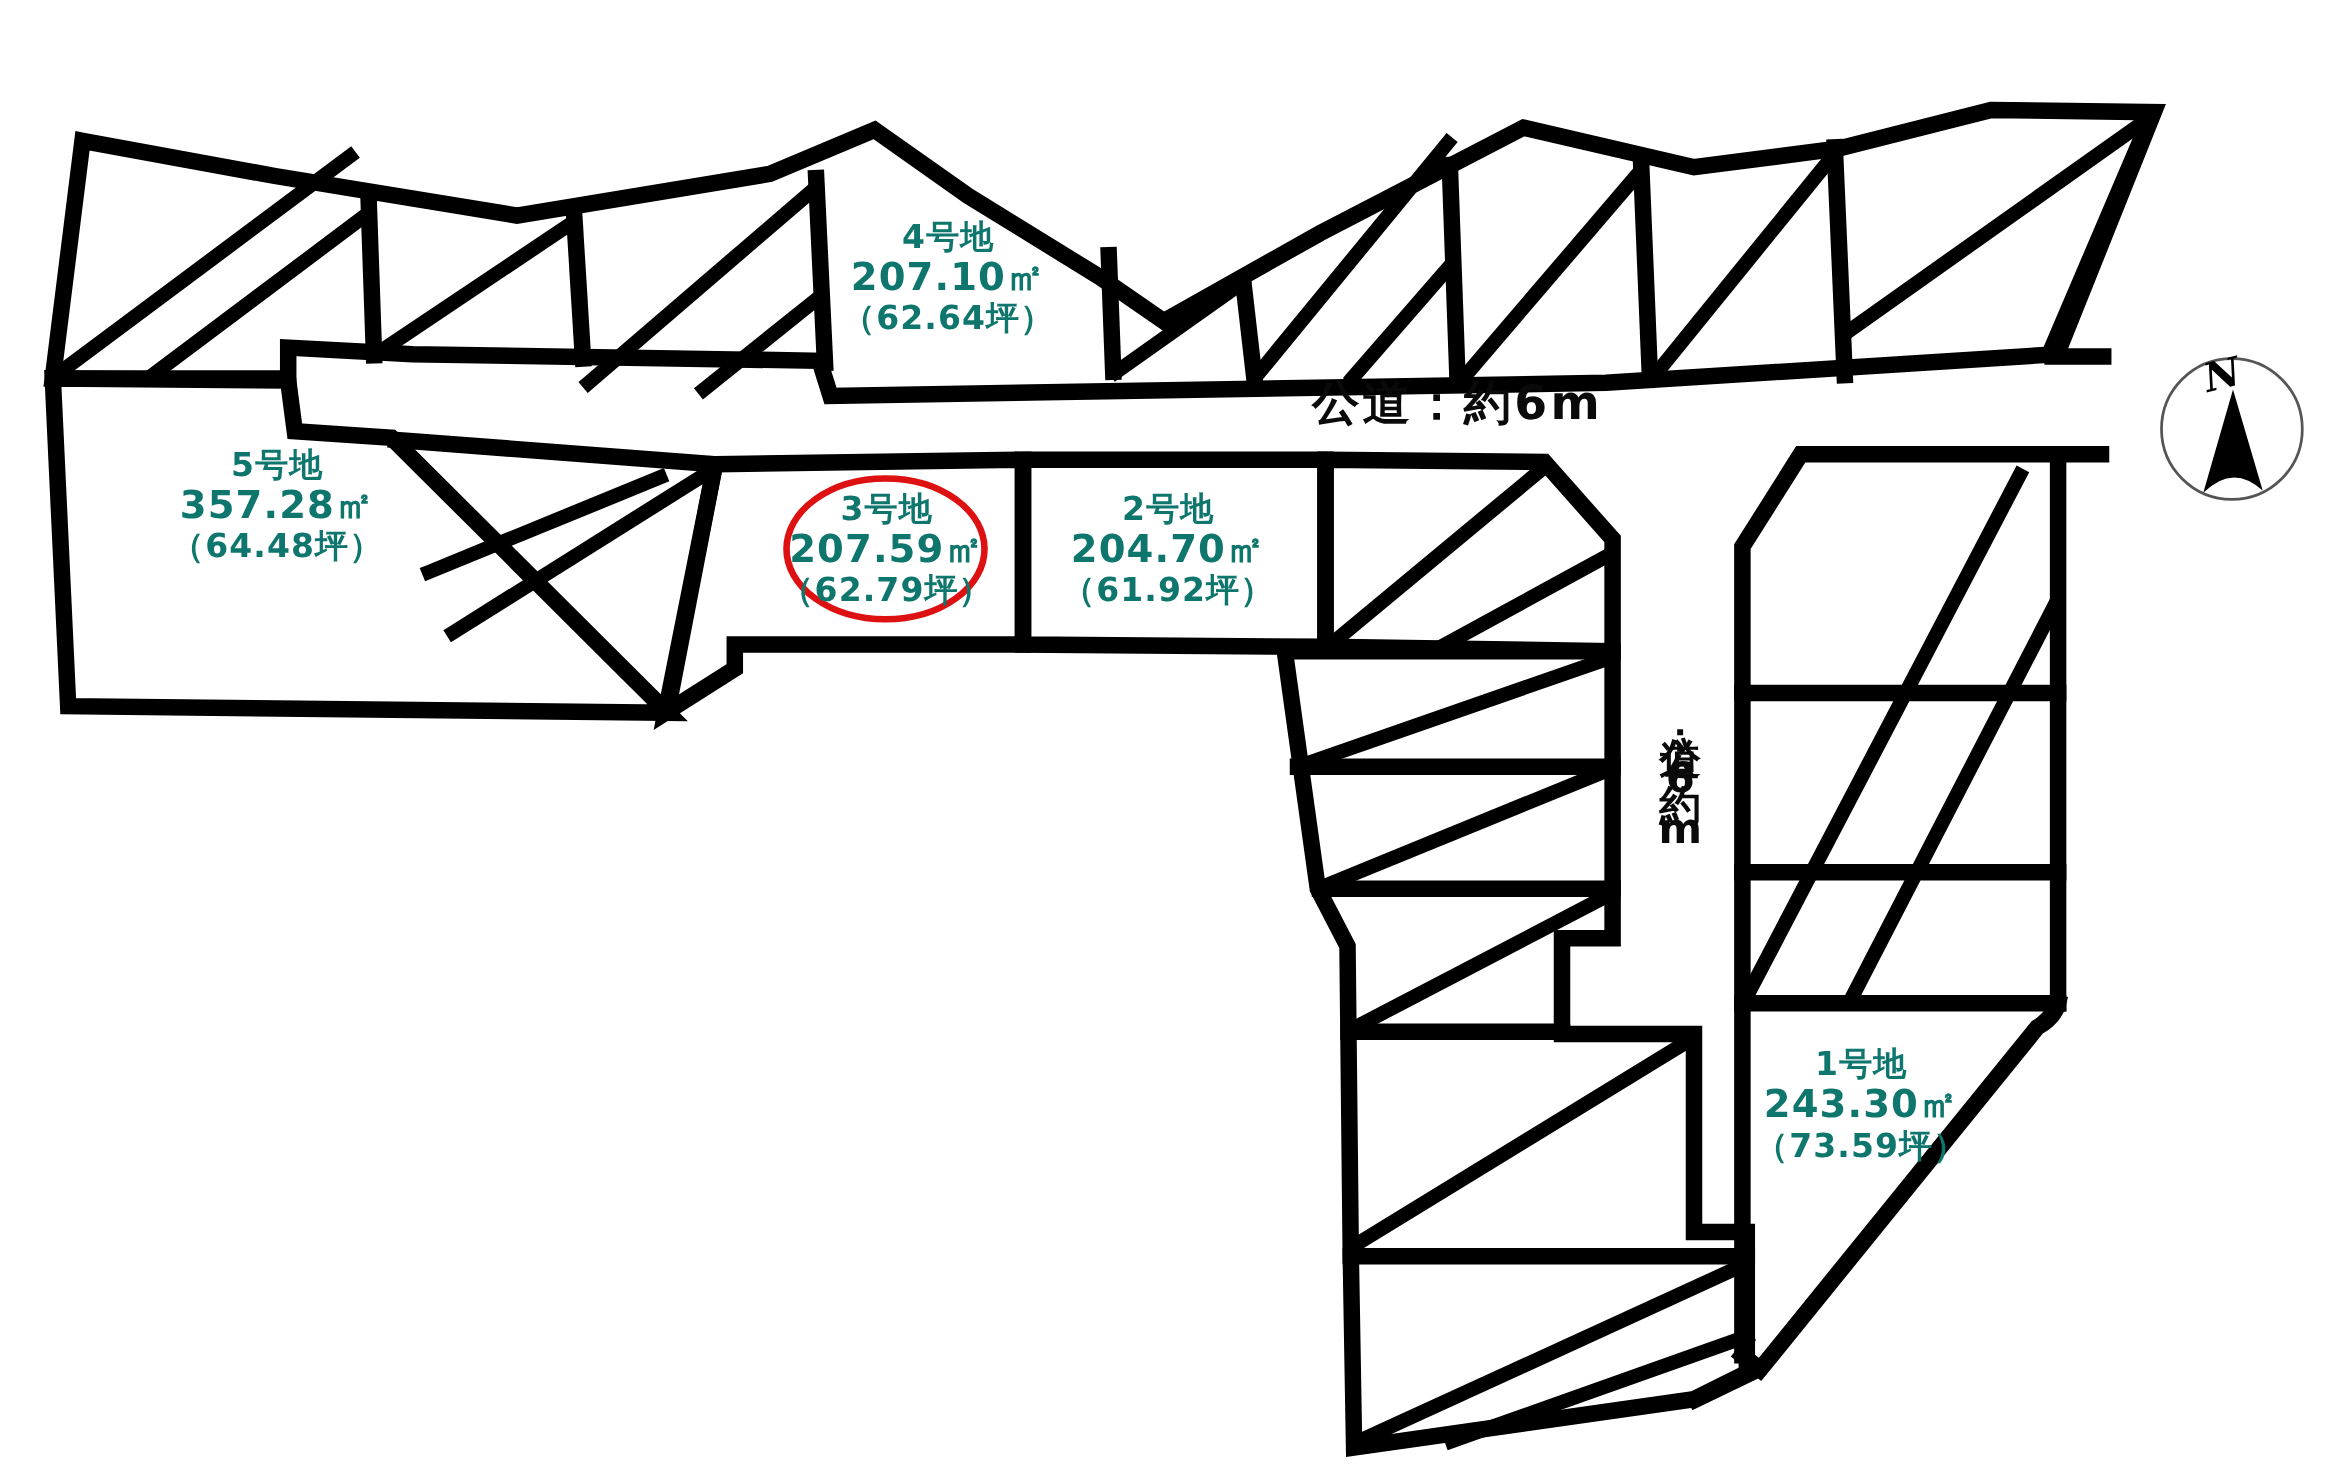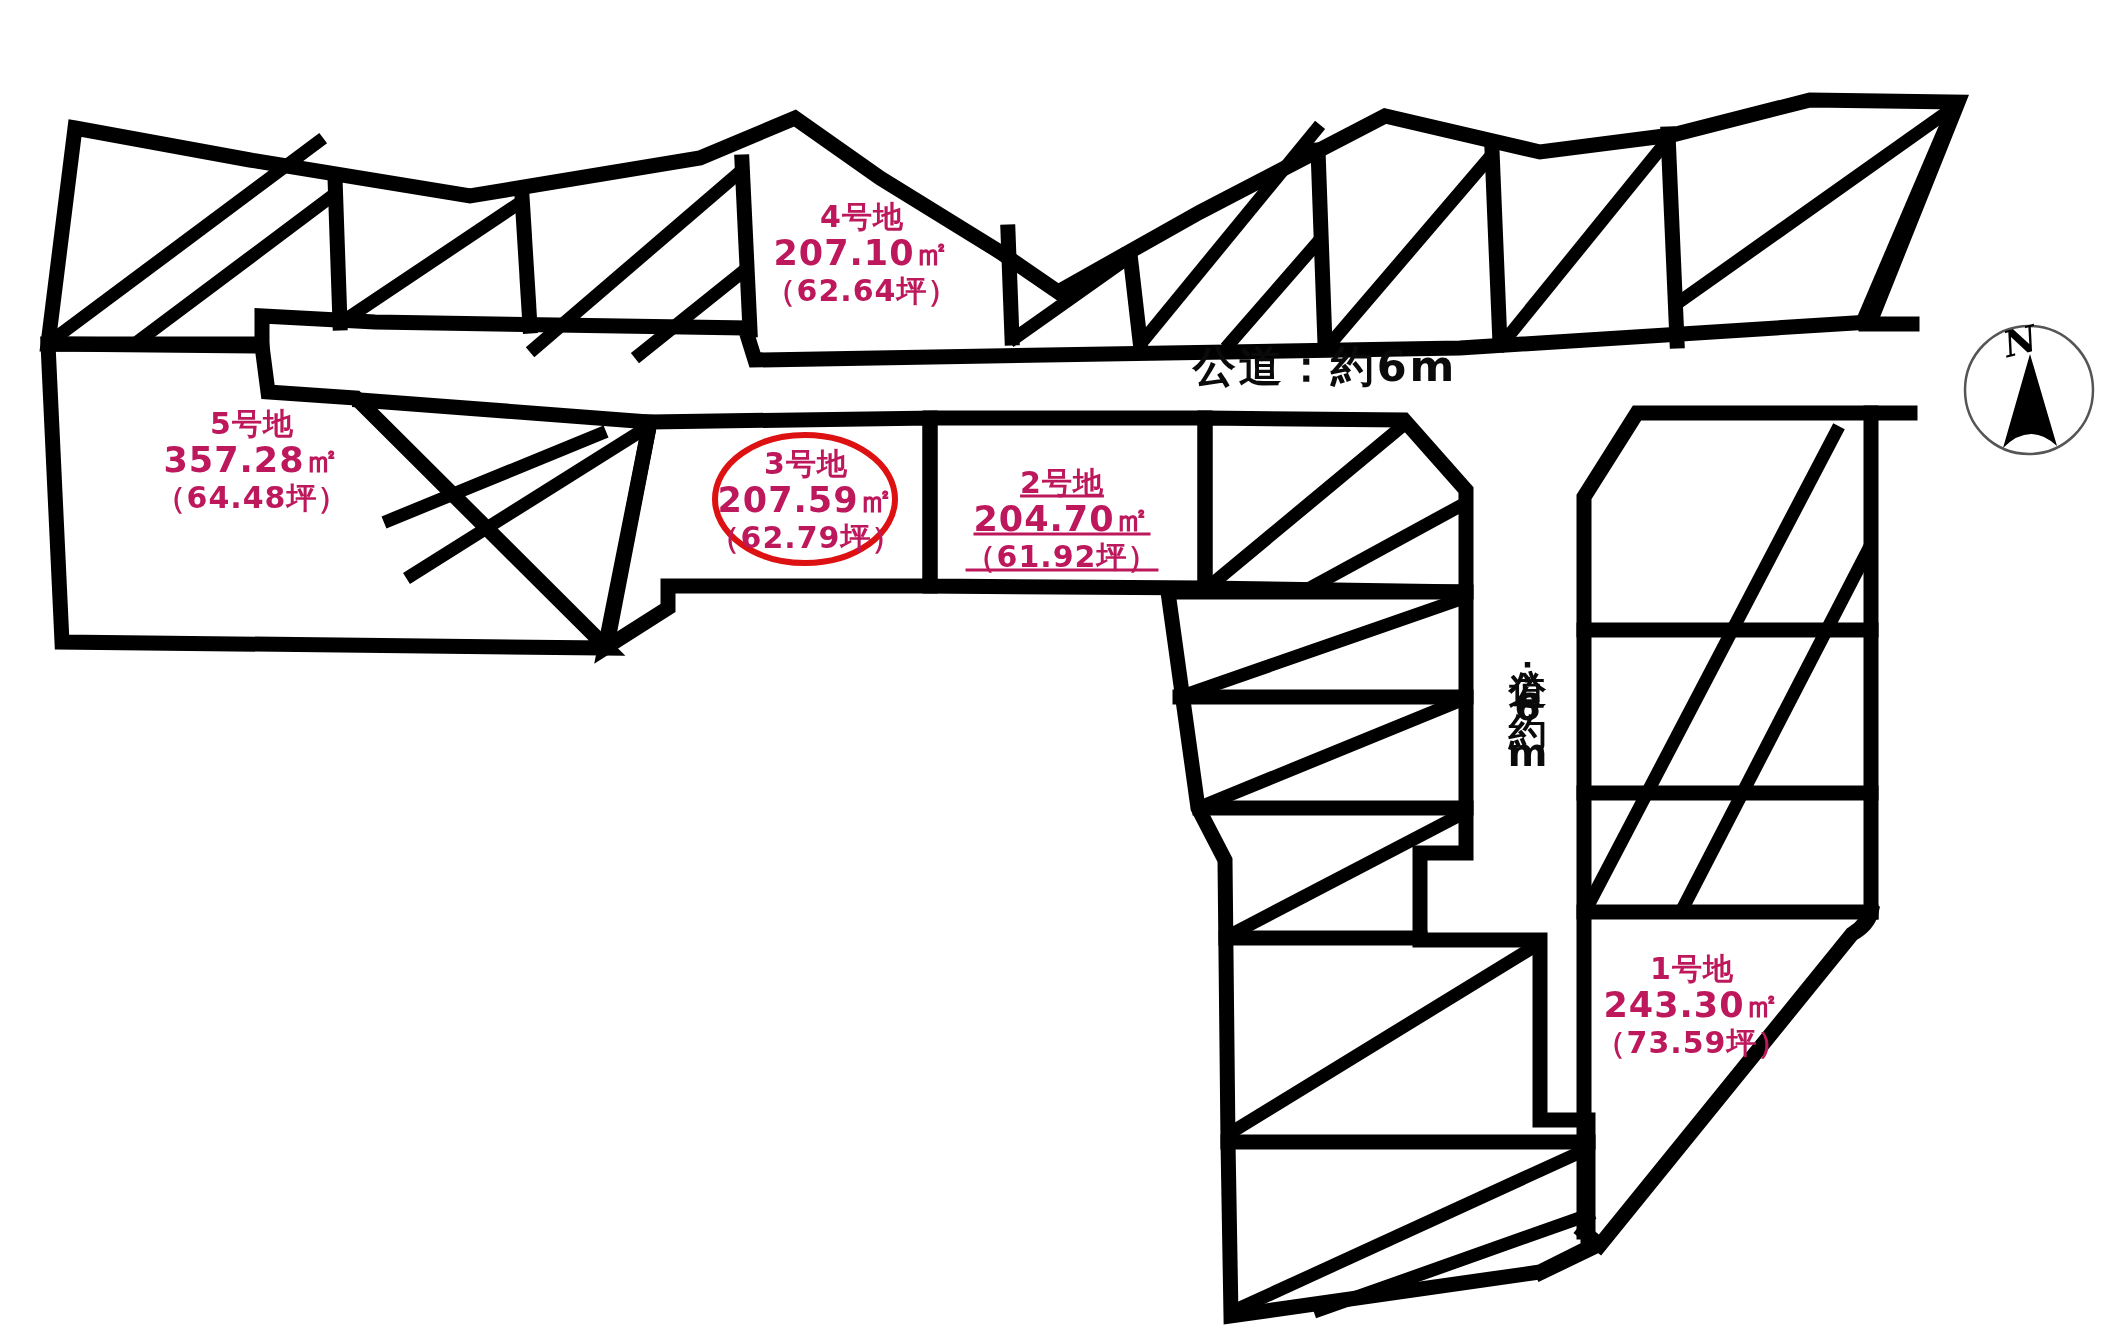--- a/index.html
+++ b/index.html
@@ -8,21 +8,21 @@
     width:2128px;height:1332px;
     background:#ffffff;
     font-family:"DejaVu Sans","Liberation Sans",sans-serif;
     overflow:hidden;
   }
   #linework{position:absolute;left:0;top:0;}
   .lot-label{
     position:absolute;
     transform:translate(-50%,-50%);
     text-align:center;
-    color:#be185d;
+    color:#0f766e;
     font-weight:bold;
     line-height:37px;
     font-size:30px;
     white-space:nowrap;
     letter-spacing:1px;
   }
   .lot-label .area{font-size:35px;}
   .road-label-h{
     position:absolute;
     transform:translate(-50%,-50%);
@@ -182,21 +182,21 @@
     <div class="area">357.28㎡</div>
     <div>（64.48坪）</div>
   </div>
 
   <div class="lot-label" style="left:806px;top:500px;">
     <div>3号地</div>
     <div class="area">207.59㎡</div>
     <div>（62.79坪）</div>
   </div>
 
-  <div class="lot-label" style="left:1062px;top:519px;text-decoration:underline;">
+  <div class="lot-label" style="left:1062px;top:500px;">
     <div>2号地</div>
     <div class="area">204.70㎡</div>
     <div>（61.92坪）</div>
   </div>
 
   <div class="lot-label" style="left:1692px;top:1005px;">
     <div>1号地</div>
     <div class="area">243.30㎡</div>
     <div>（73.59坪）</div>
   </div>

